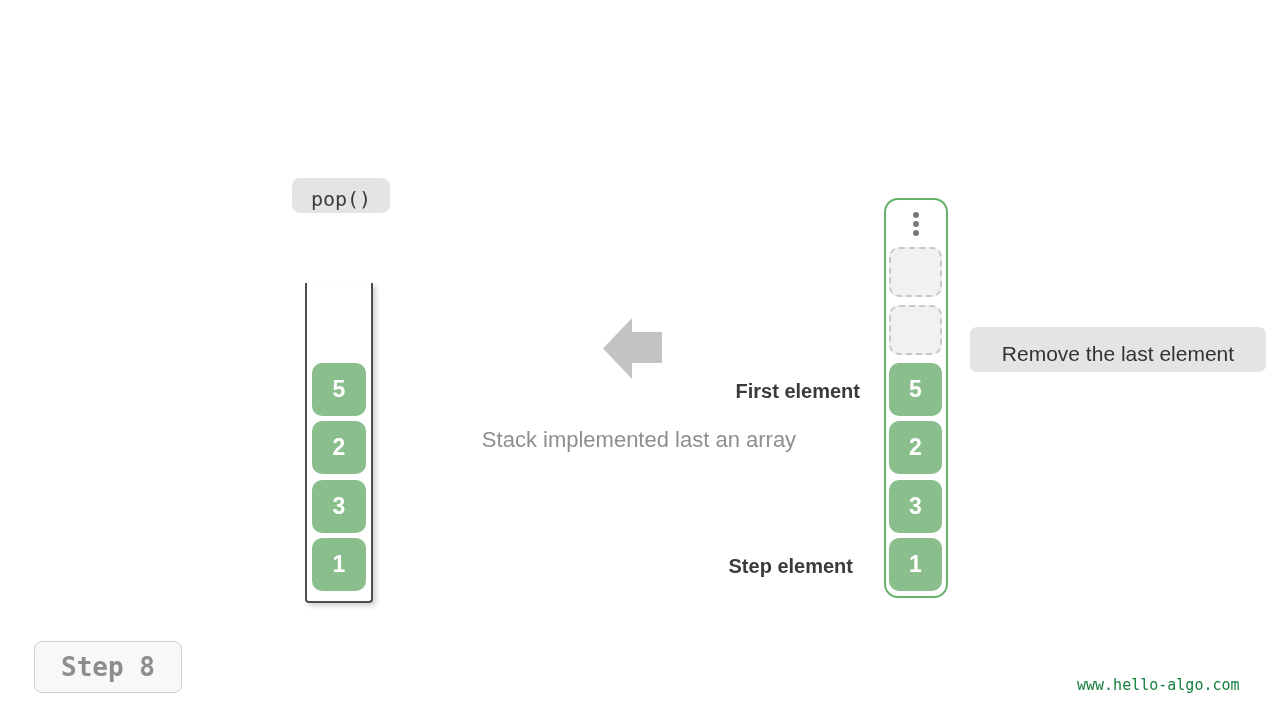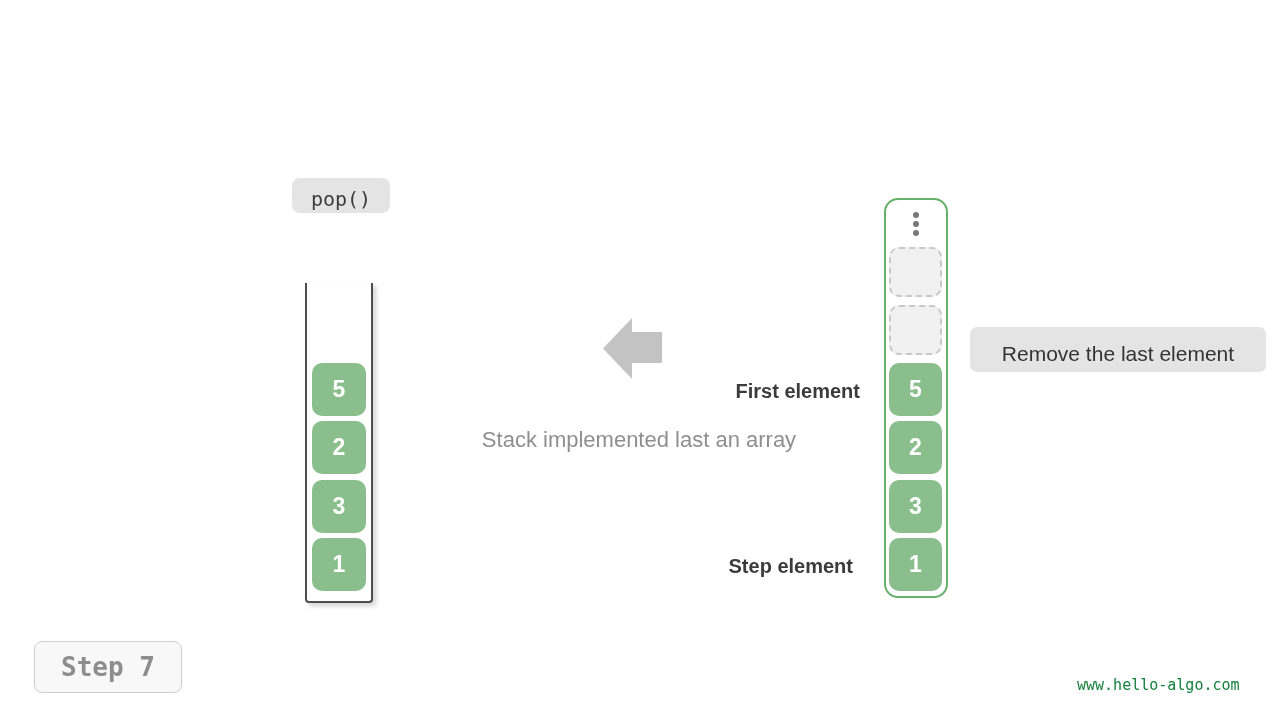--- a/index.html
+++ b/index.html
@@ -177,15 +177,15 @@
   <div class="slot" style="top:47px"></div>
   <div class="slot" style="top:105px"></div>
   <div class="cell" style="top:163px">5</div>
   <div class="cell" style="top:221px">2</div>
   <div class="cell" style="top:280px">3</div>
   <div class="cell" style="top:338px">1</div>
 </div>
 
 <div class="abs annotation">Remove the last element</div>
 
-<div class="abs step-badge">Step 7</div>
+<div class="abs step-badge">Step 8</div>
 
 <div class="abs watermark">www.hello-algo.com</div>
 
 </body></html>

